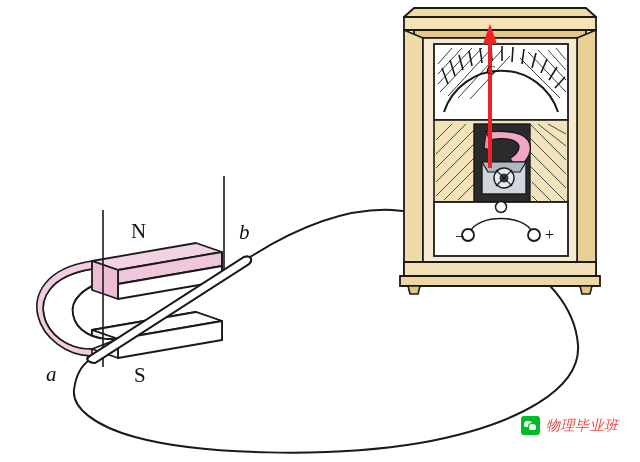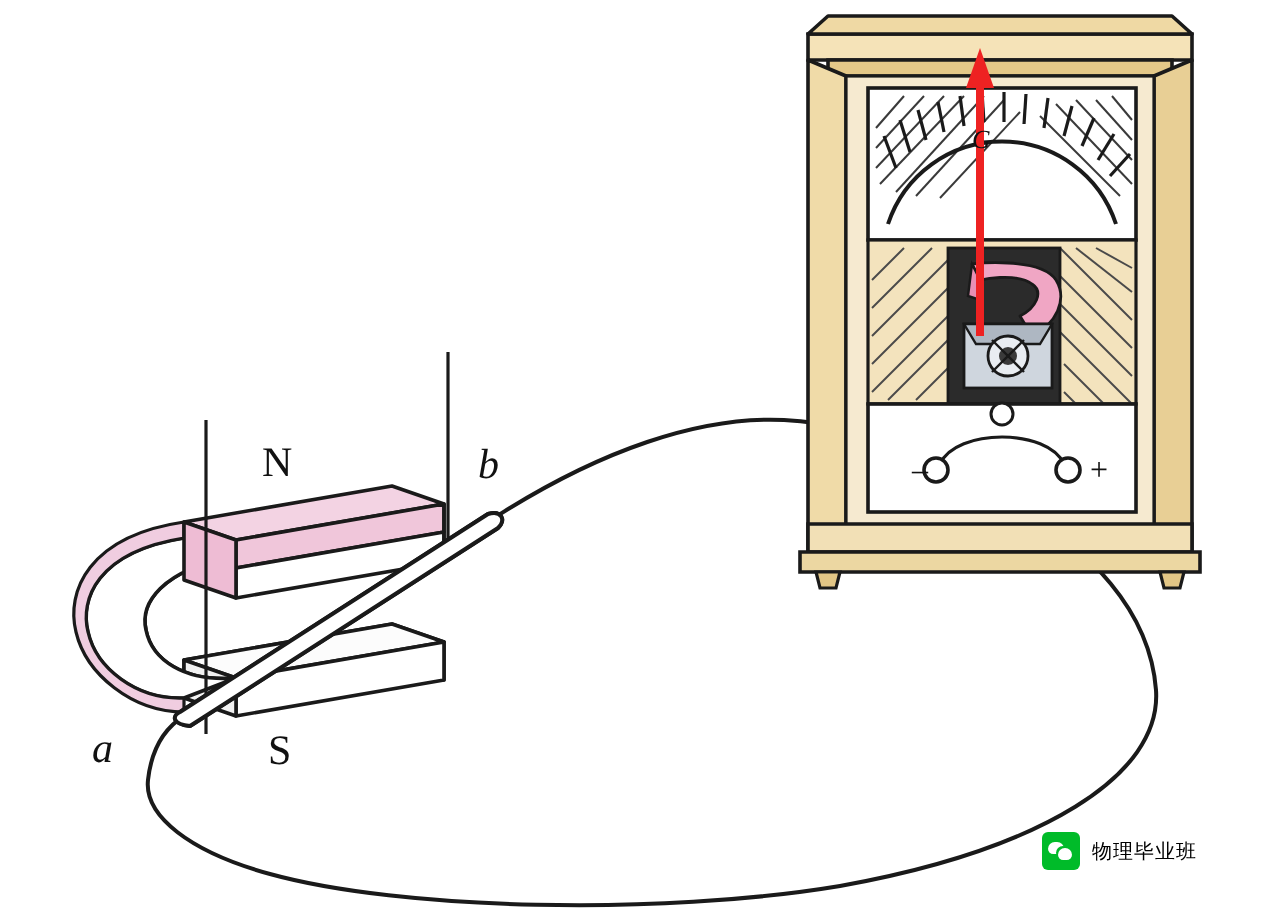--- a/index.html
+++ b/index.html
@@ -73,23 +73,24 @@
     left: 8px;
     top: 8px;
     width: 7px;
     height: 5.5px;
     border-radius: 4px 4px 3px 3px;
     background: #ffffff;
     box-shadow: -1px -1px 0 0 #00bb29;
   }
   #watermark .wm-text {
     font-family: "Liberation Sans", sans-serif;
-    font-size: 10px;
-    color: #000000;
+    font-size: 14px;
+    color: #ef4444;
     letter-spacing: 0.5px;
+    font-style: italic;
   }
 </style>
 </head>
 <body>
 
 <div id="stage">
 
   <svg id="figure" viewBox="0 0 640 462">
 
     <g>

